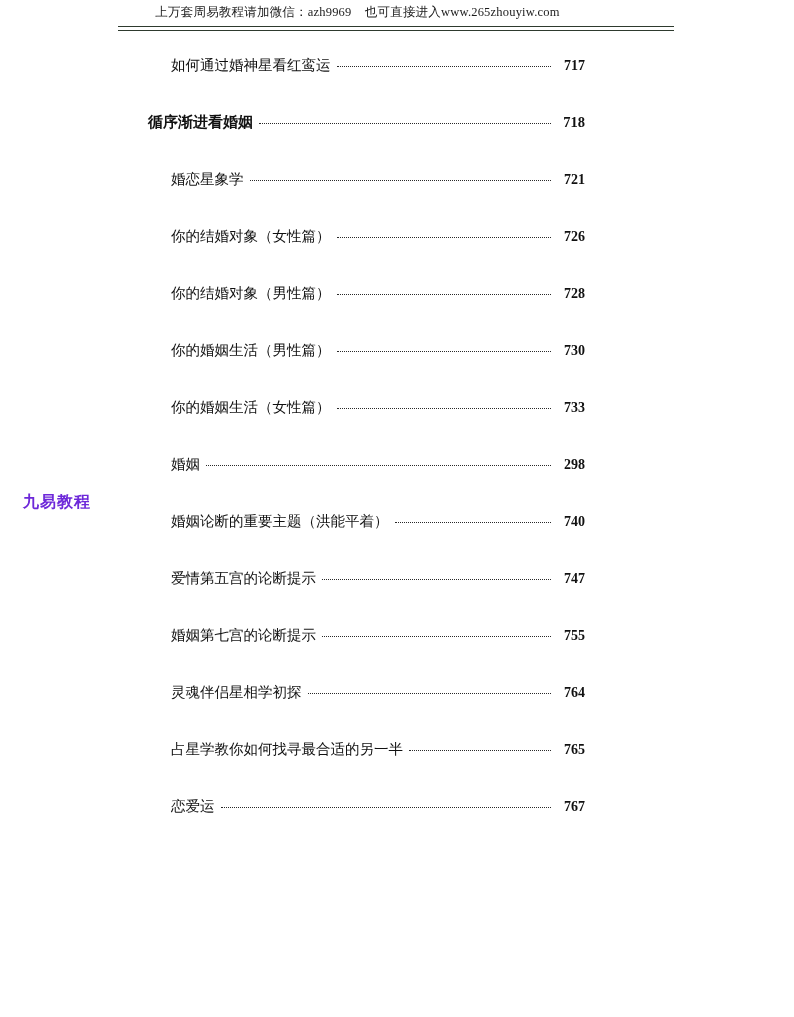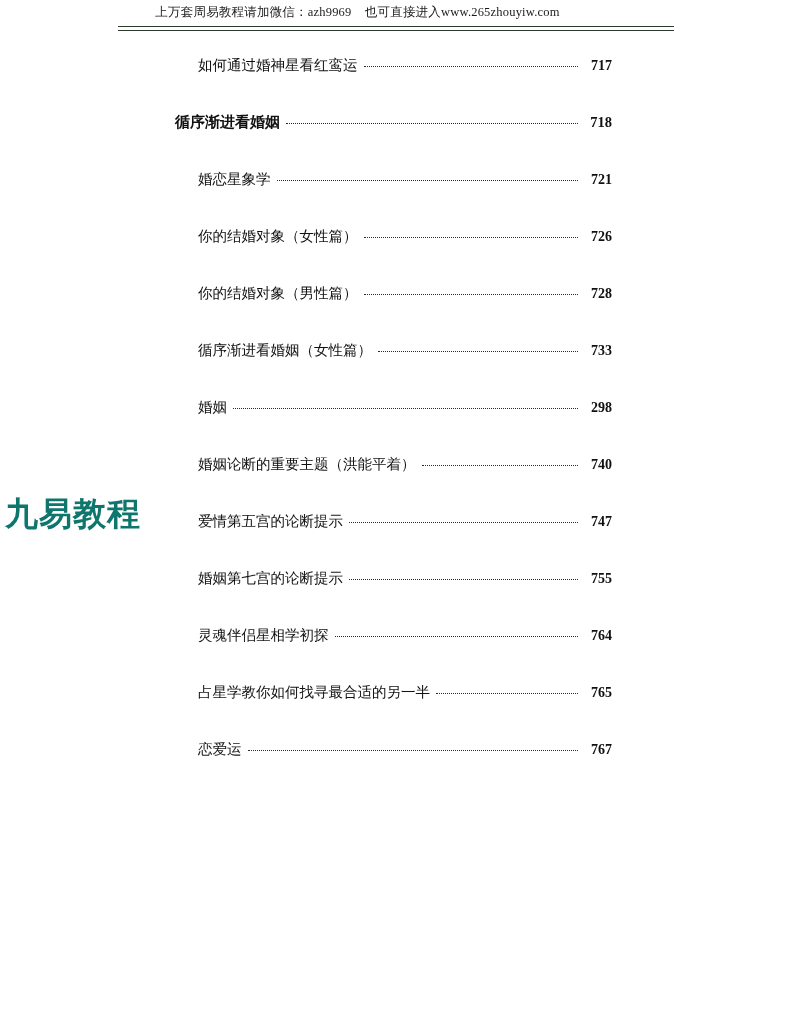--- a/index.html
+++ b/index.html
@@ -40,37 +40,36 @@
     left: 118px;
     width: 556px;
     height: 3px;
     border-top: 1px solid #2e3a2e;
     border-bottom: 1px solid #2e3a2e;
   }
 
   
   .watermark {
     position: absolute;
-    left: 5px;
+    left: 23px;
     top: 492px;
     font-family: "Liberation Sans", "DejaVu Sans", sans-serif;
     font-weight: bold;
-    font-size: 33px;
-    color: #0f766e;
+    font-size: 16px;
+    color: #6d28d9;
     letter-spacing: 1px;
     white-space: nowrap;
   }
 
   
   .toc {
     position: absolute;
     left: 0;
     top: 56px;
     width: 706px;
-    padding-left: 27px;
   }
   .toc-row {
     position: relative;
     display: flex;
     align-items: baseline;
     height: 57px;
     padding-left: 148px;
     padding-right: 121px;
     box-sizing: border-box;
   }
@@ -141,21 +140,26 @@
         <span class="toc-title">你的结婚对象（女性篇）</span>
         <span class="toc-leader"></span>
         <span class="toc-page">726</span>
       </div>
       <div class="toc-row level-2">
         <span class="toc-title">你的结婚对象（男性篇）</span>
         <span class="toc-leader"></span>
         <span class="toc-page">728</span>
       </div>
       <div class="toc-row level-2">
-        <span class="toc-title">循序渐进看婚姻（女性篇）</span>
+        <span class="toc-title">你的婚姻生活（男性篇）</span>
+        <span class="toc-leader"></span>
+        <span class="toc-page">730</span>
+      </div>
+      <div class="toc-row level-2">
+        <span class="toc-title">你的婚姻生活（女性篇）</span>
         <span class="toc-leader"></span>
         <span class="toc-page">733</span>
       </div>
       <div class="toc-row level-2">
         <span class="toc-title">婚姻</span>
         <span class="toc-leader"></span>
         <span class="toc-page">298</span>
       </div>
       <div class="toc-row level-2">
         <span class="toc-title">婚姻论断的重要主题（洪能平着）</span>

